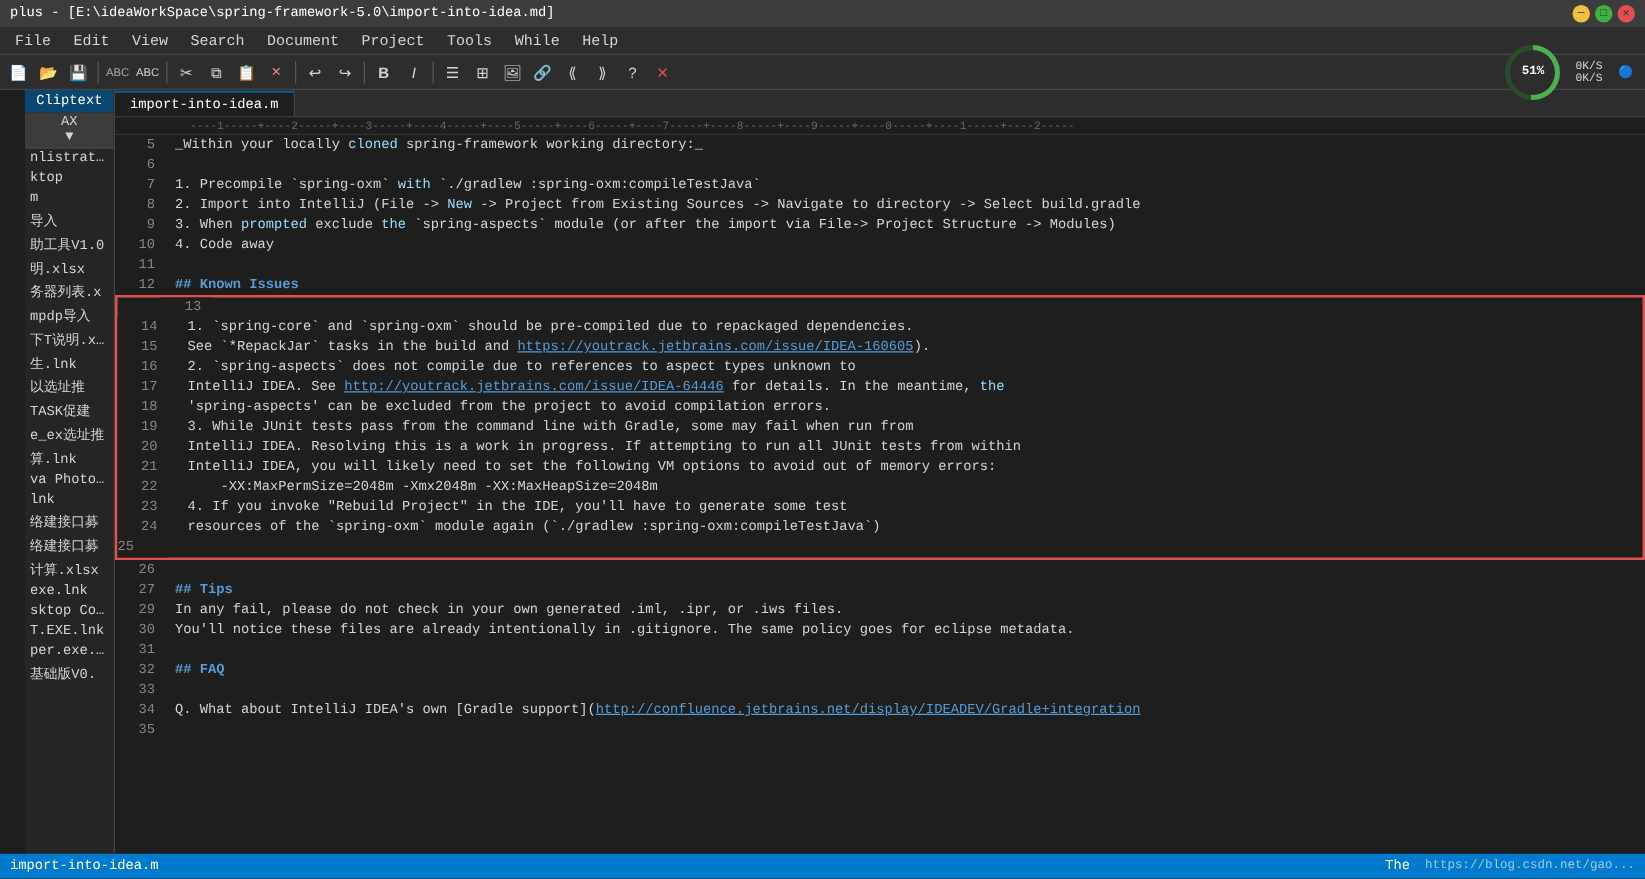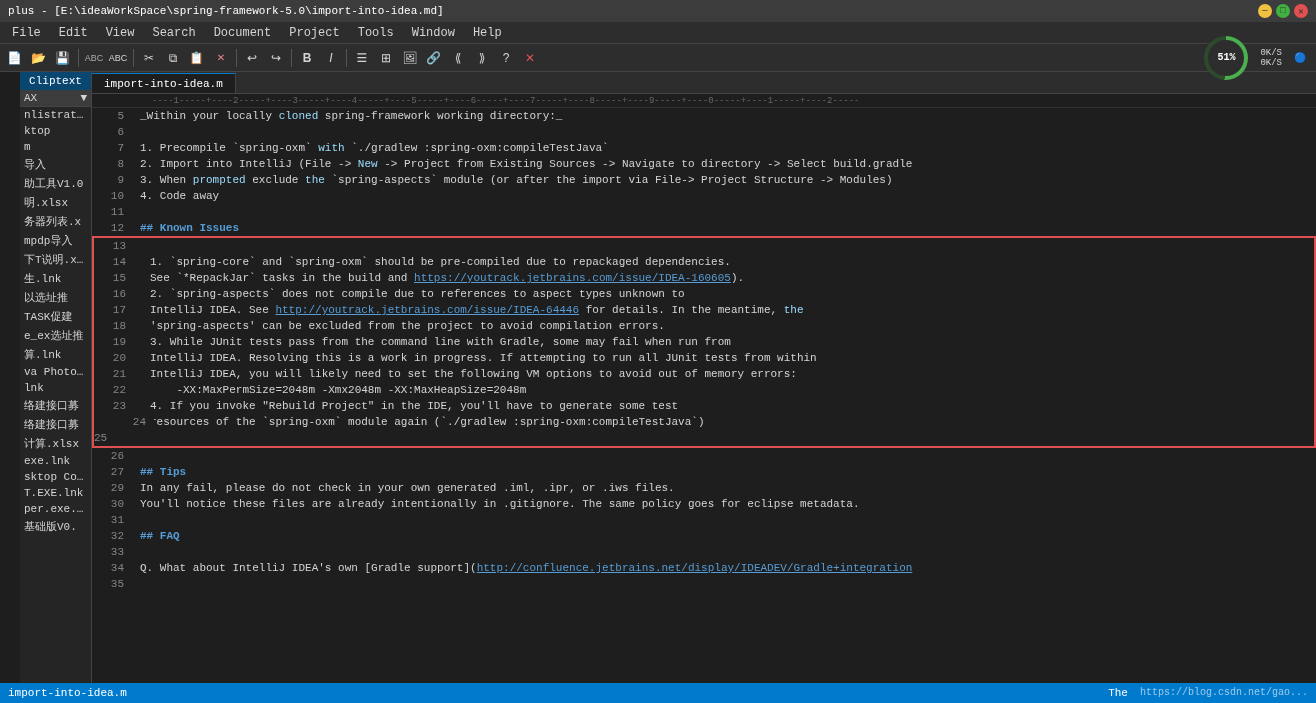--- a/index.html
+++ b/index.html
@@ -119,20 +119,21 @@
       text-align: center;
     }
     .sidebar-dropdown {
       background: #3c3c3c;
       color: #d4d4d4;
       font-size: 11px;
       padding: 2px 4px;
       display: flex; align-items: center; justify-content: space-between;
       cursor: pointer;
       border-bottom: 1px solid #444;
+      flex-direction: column;
     }
     .sidebar-items {
       flex: 1;
       overflow-y: auto;
       font-size: 11px;
     }
     .sidebar-item {
       padding: 2px 4px;
       color: #d4d4d4;
       cursor: pointer;
@@ -283,21 +284,21 @@
 </div>
 
 <div class="menu-bar" data-name="menu-bar">
   <div class="menu-item" data-name="menu-file">File</div>
   <div class="menu-item" data-name="menu-edit">Edit</div>
   <div class="menu-item" data-name="menu-view">View</div>
   <div class="menu-item" data-name="menu-search">Search</div>
   <div class="menu-item" data-name="menu-document">Document</div>
   <div class="menu-item" data-name="menu-project">Project</div>
   <div class="menu-item" data-name="menu-tools">Tools</div>
-  <div class="menu-item" data-name="menu-window">Window</div>
+  <div class="menu-item" data-name="menu-window">While</div>
   <div class="menu-item" data-name="menu-help">Help</div>
 </div>
 
 <div class="toolbar" data-name="toolbar">
 
   <button class="toolbar-btn" data-name="toolbar-new">📄</button>
   <button class="toolbar-btn" data-name="toolbar-open">📂</button>
   <button class="toolbar-btn" data-name="toolbar-save">💾</button>
   <div class="toolbar-sep" data-name="toolbar-sep-1"></div>
   <button class="toolbar-btn" data-name="toolbar-abc" style="font-size:9px;color:#aaa;">ABC</button>
@@ -423,21 +424,21 @@
           <span class="line-content" data-name="line-content-11"> </span>
         </div>
 
         <div class="code-line" data-name="code-line-12">
           <span class="line-num" data-name="line-num-12">12</span>
           <span class="line-content heading" data-name="line-content-12">## Known Issues</span>
         </div>
 
         <div style="border:2px solid #e05050; margin-left: 48px;" data-name="highlighted-region">
 
-          <div class="code-line" data-name="code-line-13" style="display: flex; position: relative;">
+          <div class="code-line" data-name="code-line-13" style="display: flex; position: relative; margin-left: 35px;">
               <span class="line-num" data-name="line-num-hl-13" style="position: absolute; left: 0px; width: 40px; text-align: right; padding-right: 8px; color: rgb(133, 133, 133); font-size: 11px; user-select: none;">13</span>
 
             <span class="line-content" data-name="line-content-13"> </span>
           </div>
 
           <div class="code-line" data-name="code-line-14" style="display: flex; position: relative;">
               <span class="line-num" data-name="line-num-hl-14" style="position: absolute; left: 0px; width: 40px; text-align: right; padding-right: 8px; color: rgb(133, 133, 133); font-size: 11px; user-select: none;">14</span>
             <span class="line-content" data-name="line-content-14">1. `spring-core` and `spring-oxm` should be pre-compiled due to repackaged dependencies.</span>
           </div>
 
@@ -480,21 +481,21 @@
               <span class="line-num" data-name="line-num-hl-22" style="position: absolute; left: 0px; width: 40px; text-align: right; padding-right: 8px; color: rgb(133, 133, 133); font-size: 11px; user-select: none;">22</span>
             <span class="line-content" data-name="line-content-22">    -XX:MaxPermSize=2048m -Xmx2048m -XX:MaxHeapSize=2048m</span>
           </div>
 
           <div class="code-line" data-name="code-line-23" style="display: flex; position: relative;">
               <span class="line-num" data-name="line-num-hl-23" style="position: absolute; left: 0px; width: 40px; text-align: right; padding-right: 8px; color: rgb(133, 133, 133); font-size: 11px; user-select: none;">23</span>
             <span class="line-content" data-name="line-content-23">4. If you invoke "Rebuild Project" in the IDE, you'll have to generate some test</span>
           </div>
 
           <div class="code-line" data-name="code-line-24" style="display: flex; position: relative;">
-              <span class="line-num" data-name="line-num-hl-24" style="position: absolute; left: 0px; width: 40px; text-align: right; padding-right: 8px; color: rgb(133, 133, 133); font-size: 11px; user-select: none; margin-left: 20px;">24</span>
+              <span class="line-num" data-name="line-num-hl-24" style="position: absolute; left: 0px; width: 40px; text-align: right; padding-right: 8px; color: rgb(133, 133, 133); font-size: 11px; user-select: none;">24</span>
             <span class="line-content" data-name="line-content-24">resources of the `spring-oxm` module again (`./gradlew :spring-oxm:compileTestJava`)</span>
           </div>
 
           <div class="code-line" data-name="code-line-25" style="display: flex; position: relative;">
               <span class="line-num" data-name="line-num-hl-25" style="position: absolute; left: 0px; width: 40px; text-align: left; padding-right: 8px; color: rgb(133, 133, 133); font-size: 11px; user-select: none;">25</span>
             <span class="line-content" data-name="line-content-25"> </span>
           </div>
 
         </div>
 

